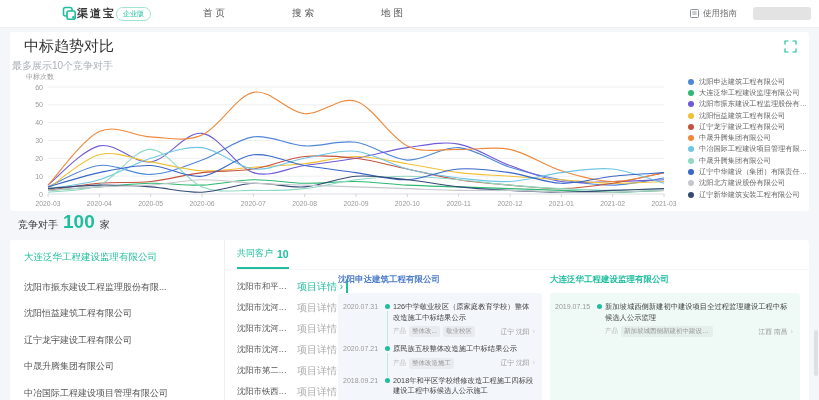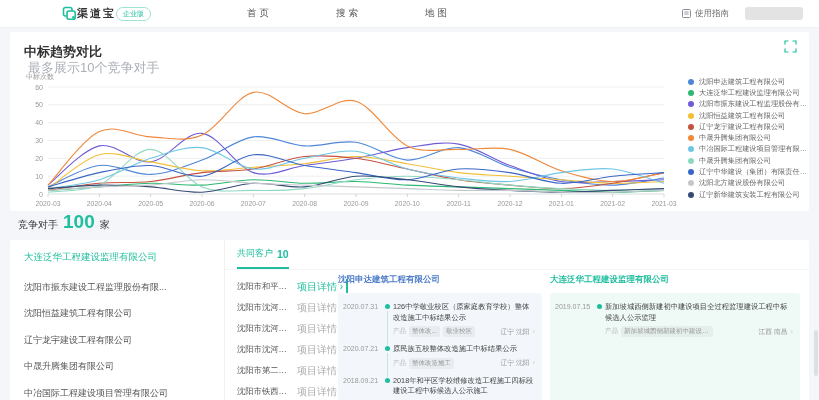--- a/index.html
+++ b/index.html
@@ -5,30 +5,30 @@
   *{margin:0;padding:0;box-sizing:border-box}
   html,body{width:819px;height:400px;overflow:hidden}
   body{background:#F4F6F9;font-family:"Liberation Sans",sans-serif;position:relative}
 
   
   .navbar{position:absolute;top:0;left:0;width:819px;height:28px;background:#fff;
     display:flex;align-items:center;border-bottom:1px solid #F0F0F0;z-index:5}
   .logo{display:flex;align-items:center;margin-left:62px;gap:0;cursor:pointer}
   .logo-text{font-size:11px;font-weight:bold;color:#333;letter-spacing:2px}
   .logo-badge{font-size:7px;color:#1FBE9E;border:1px solid #9FE3D4;border-radius:8px;padding:1px 6px}
-  .nav-items{display:flex;gap:64px;margin-left:96px}
+  .nav-items{display:flex;gap:64px;margin-left:52px}
   .nav-item{font-size:9.5px;color:#555;cursor:pointer;letter-spacing:3px}
-  .nav-right{margin-left:auto;display:flex;align-items:center;gap:16px;margin-right:16px}
+  .nav-right{margin-left:auto;display:flex;align-items:center;gap:16px;margin-right:8px}
   .guide{display:flex;gap:4px;align-items:center;font-size:8.5px;color:#666;cursor:pointer}
   .user-blob{width:58px;height:13px;border-radius:3px;background:#E3E3E3;cursor:pointer}
 
   
   .trend-card{position:absolute;left:10px;top:32px;width:799px;height:179px;background:#fff;border-radius:3px}
-  .trend-title{position:absolute;left:14px;top:11px;font-size:13px;font-weight:bold;color:#333}
-  .trend-subtitle{position:absolute;left:18px;top:27px;font-size:13px;color:#AAB0B8}
+  .trend-title{position:absolute;left:14px;top:5px;font-size:15px;font-weight:normal;color:#333}
+  .trend-subtitle{position:absolute;left:2px;top:27px;font-size:10px;color:#AAB0B8}
   .expand-icon{position:absolute;right:12px;top:8px;width:13px;height:13px;cursor:pointer}
   .y-axis-label{position:absolute;left:16px;top:40px;font-size:7px;color:#999}
   .chart-wrap{position:absolute;left:8px;top:50px}
   .legend{position:absolute;left:678px;top:44px;width:122px}
   .legend-item{display:flex;align-items:center;gap:5px;height:11.3px;cursor:pointer}
   .legend-dot{width:6px;height:6px;border-radius:3px;flex:none}
   .legend-label{font-size:7.2px;color:#666;white-space:nowrap;overflow:hidden;text-overflow:ellipsis}
 
   
   .section-label{position:absolute;left:18px;top:212px;display:flex;align-items:baseline;gap:5px}

